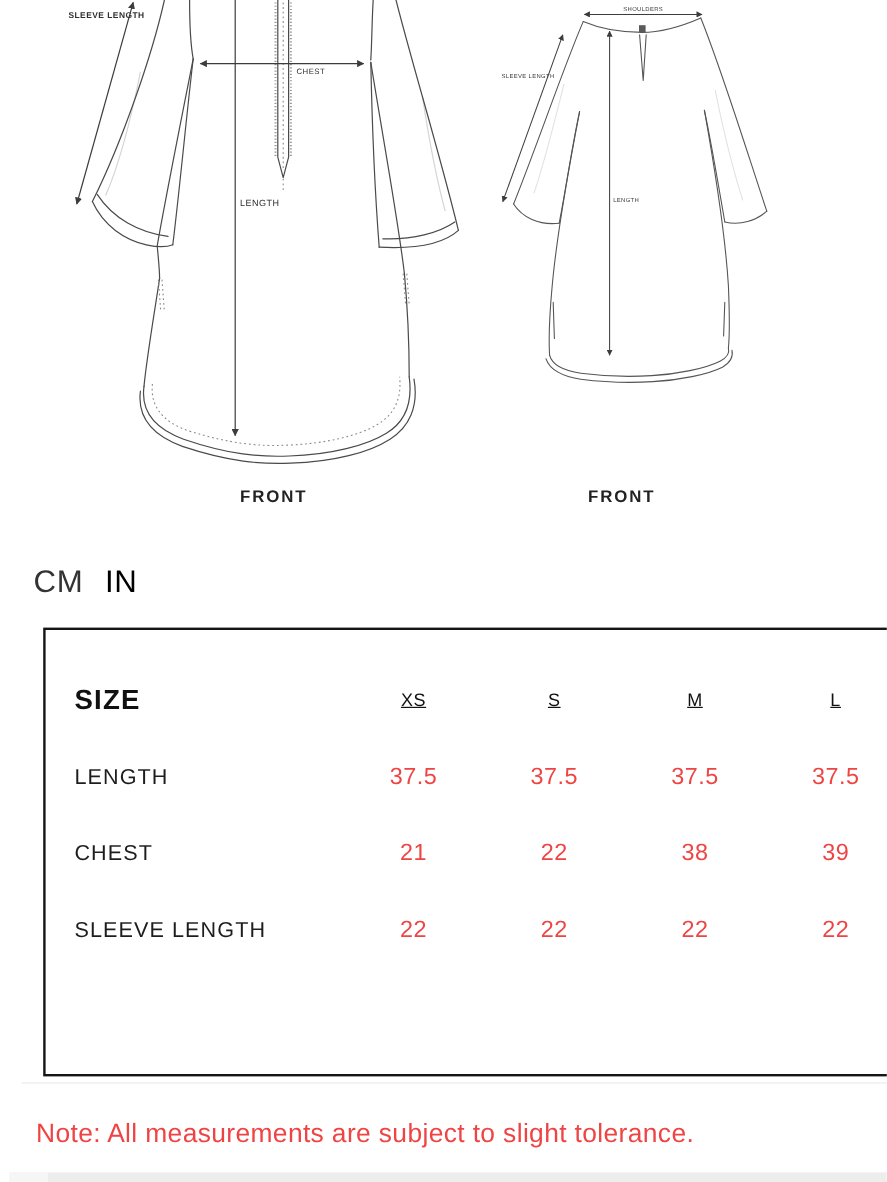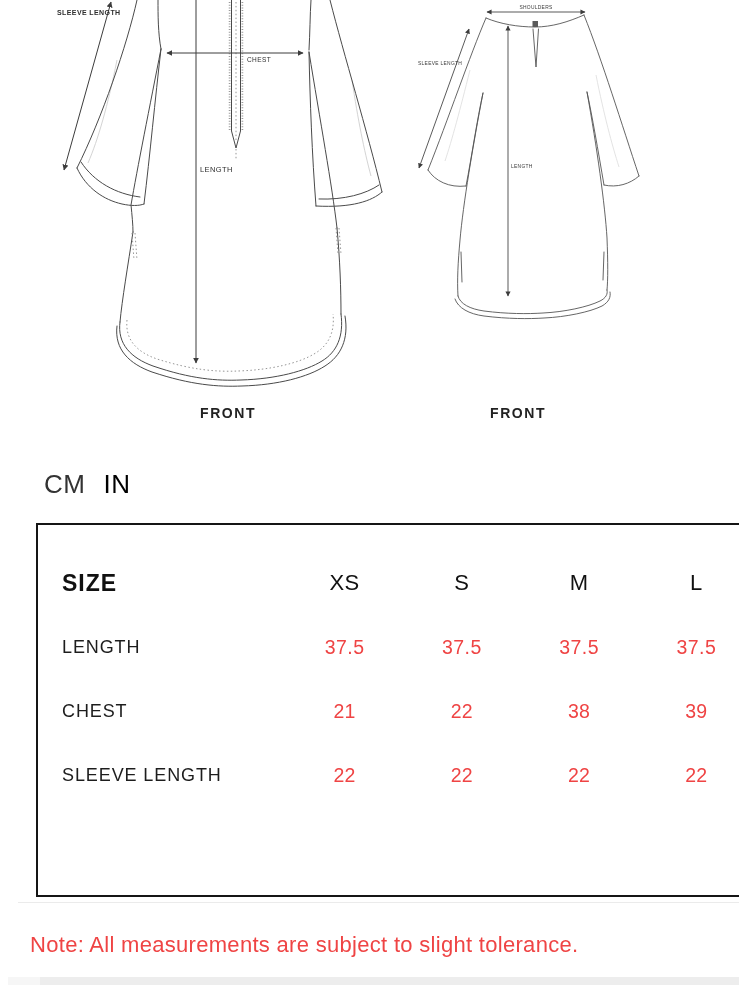--- a/index.html
+++ b/index.html
@@ -21,36 +21,36 @@
   .ann-chest{font:500 6.5px "Liberation Sans",sans-serif;letter-spacing:.4px;fill:#2e2e2e;}
   .ann-len-f{font:500 7.5px "Liberation Sans",sans-serif;letter-spacing:.4px;fill:#2e2e2e;}
   .ann-bk{font:500 4.9px "Liberation Sans",sans-serif;letter-spacing:.3px;fill:#3a3a3a;}
   .view-label{
     position:absolute;top:405px;font-size:14px;font-weight:700;
     letter-spacing:1.6px;color:#222;
   }
   #front-label{left:200px;width:95px;}
   #back-label{left:490px;width:92px;}
   
-  .unit-toggle{position:absolute;left:44px;top:469px;display:flex;gap:18px;align-items:baseline;justify-content:flex-end;}
+  .unit-toggle{position:absolute;left:28px;top:469px;display:flex;gap:18px;align-items:baseline;justify-content:flex-end;}
   .unit{font-size:26px;letter-spacing:.5px;cursor:pointer;}
   .unit.cm{font-weight:400;color:#333;}
   .unit.in{font-weight:400;color:#000000;}
   
   .size-table{
     position:absolute;left:36px;top:523px;width:721px;height:374px;
     border:2px solid #151515;box-sizing:border-box;background:#fff;
   }
   .tr{display:flex;height:64px;align-items:center;}
   .tr.head{margin-top:26px;}
   .tc{box-sizing:border-box;}
   .tc.lab{width:248px;padding-left:24px;}
   .tc.val{flex:1;text-align:center;}
   .tr.head .tc.lab{font-size:23px;font-weight:600;letter-spacing:1px;color:#111;}
-  .tr.head .tc.val{font-size:22px;font-weight:500;letter-spacing:.5px;color:#111;}
+  .tr.head .tc.val{font-size:15px;font-weight:500;letter-spacing:.5px;color:#111;text-decoration:underline;}
   .tr.data .tc.lab{font-size:18px;font-weight:400;letter-spacing:.9px;color:#1d1d1d;}
   .tr.data .tc.val{font-size:19.5px;font-weight:400;letter-spacing:.4px;color:#ef4444;}
   
   .note{
     position:absolute;left:30px;top:932px;width:700px;
     font-size:22px;font-weight:400;letter-spacing:.3px;color:#ef4444;
   }
   .faint-divider{position:absolute;left:18px;top:902px;width:721px;height:1px;background:#ebebeb;}
   .bottom-band{position:absolute;left:8px;top:977px;width:731px;height:8px;background:#ededed;}
   .bottom-band .lighter{position:absolute;left:0;top:0;width:32px;height:8px;background:#f6f6f6;}

